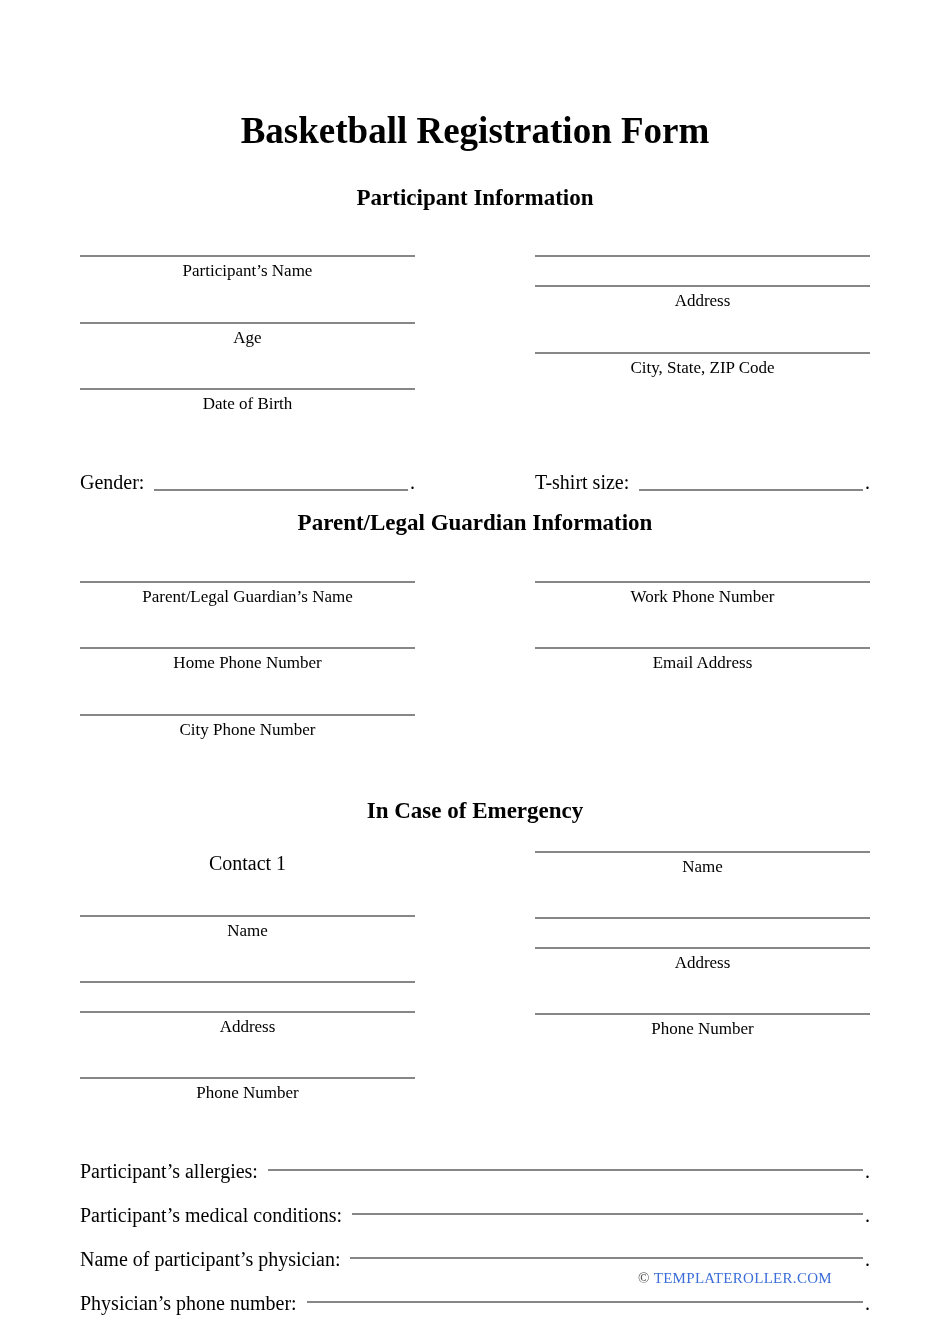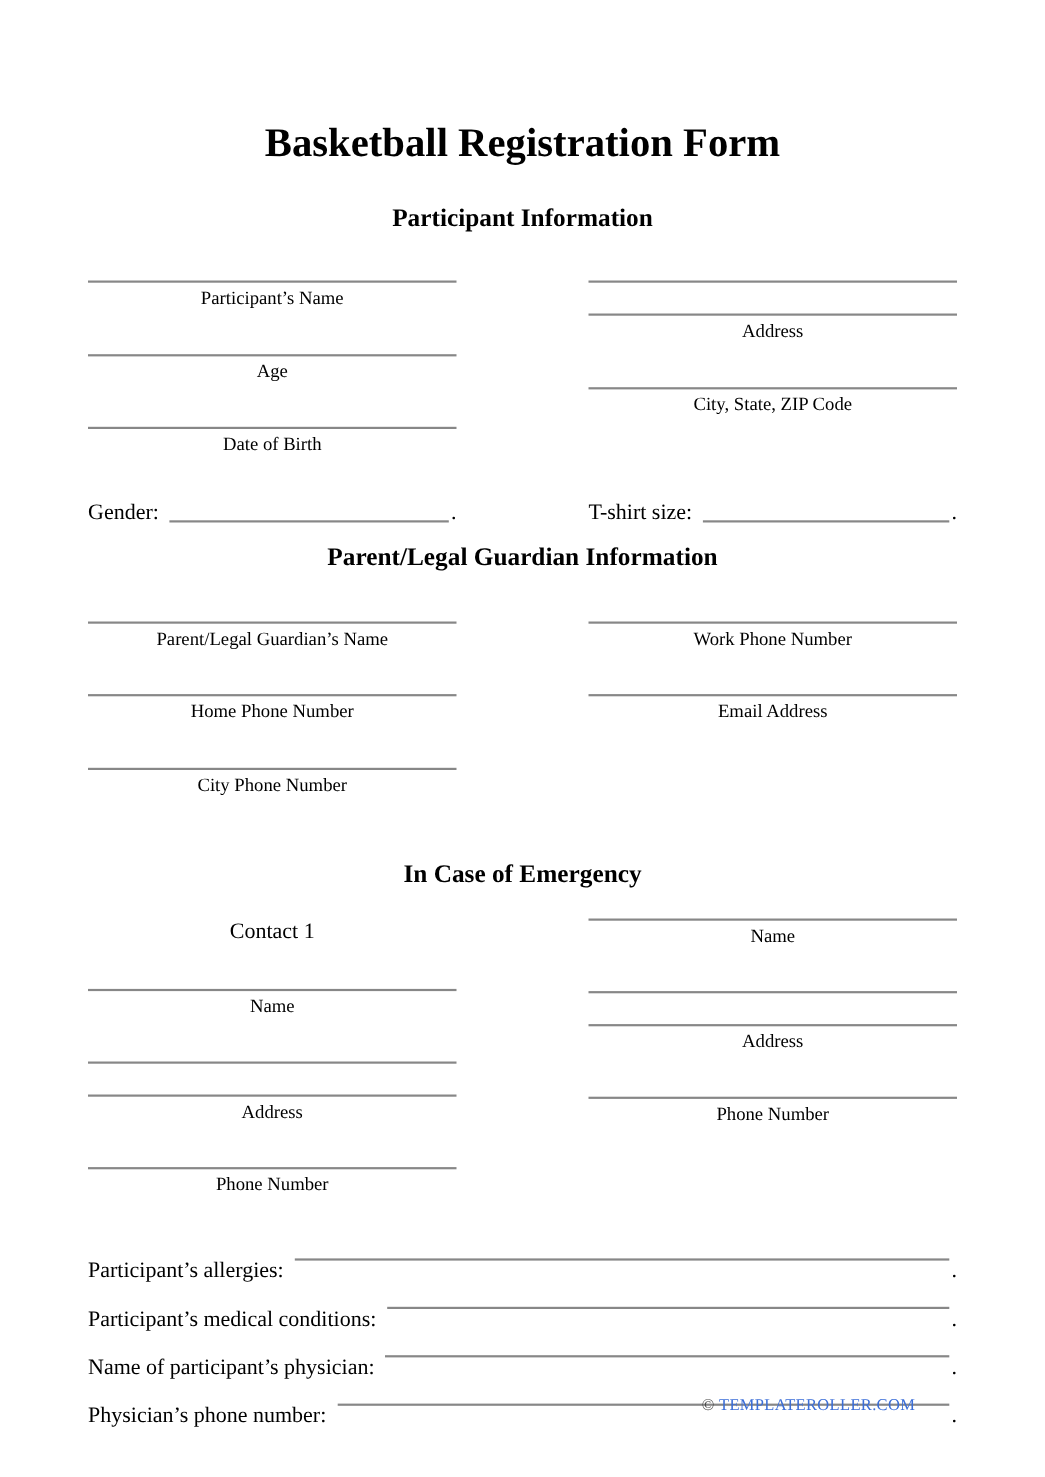--- a/index.html
+++ b/index.html
@@ -29,21 +29,21 @@
   .sh-participant { margin-top: 34px; }
   .sh-guardian   { margin-top: 16px; }
   .sh-emergency  { margin-top: 18px; }
 
   .grid {
     display: grid;
     grid-template-columns: 1fr 1fr;
     column-gap: 120px;
   }
   .grid-participant { margin-top: 44px; }
-  .grid-gender     { }
+  .grid-gender     { margin-top: 16px; }
   .grid-guardian   { margin-top: 44px; }
   .grid-contacts   { margin-top: 26px; }
 
   .field { margin-bottom: 40px; }
   .line {
     height: 0;
     border-bottom: 2px solid #878787;
   }
   .line-gap { margin-top: 28px; }
   .flabel {
@@ -70,21 +70,21 @@
   .contact-title {
     font-size: 20px;
     text-align: center;
     margin-bottom: 40px;
     line-height: 1.2;
   }
 
   .medical { margin-top: 16px; }
   .mrow {
     display: flex;
-    align-items: flex-start;
+    align-items: center;
     font-size: 20px;
     line-height: 1.15;
     margin-bottom: 21px;
     white-space: nowrap;
   }
   .mrow .blank {
     flex: 1;
     border-bottom: 2px solid #878787;
     margin: 0 2px 3px 10px;
   }

